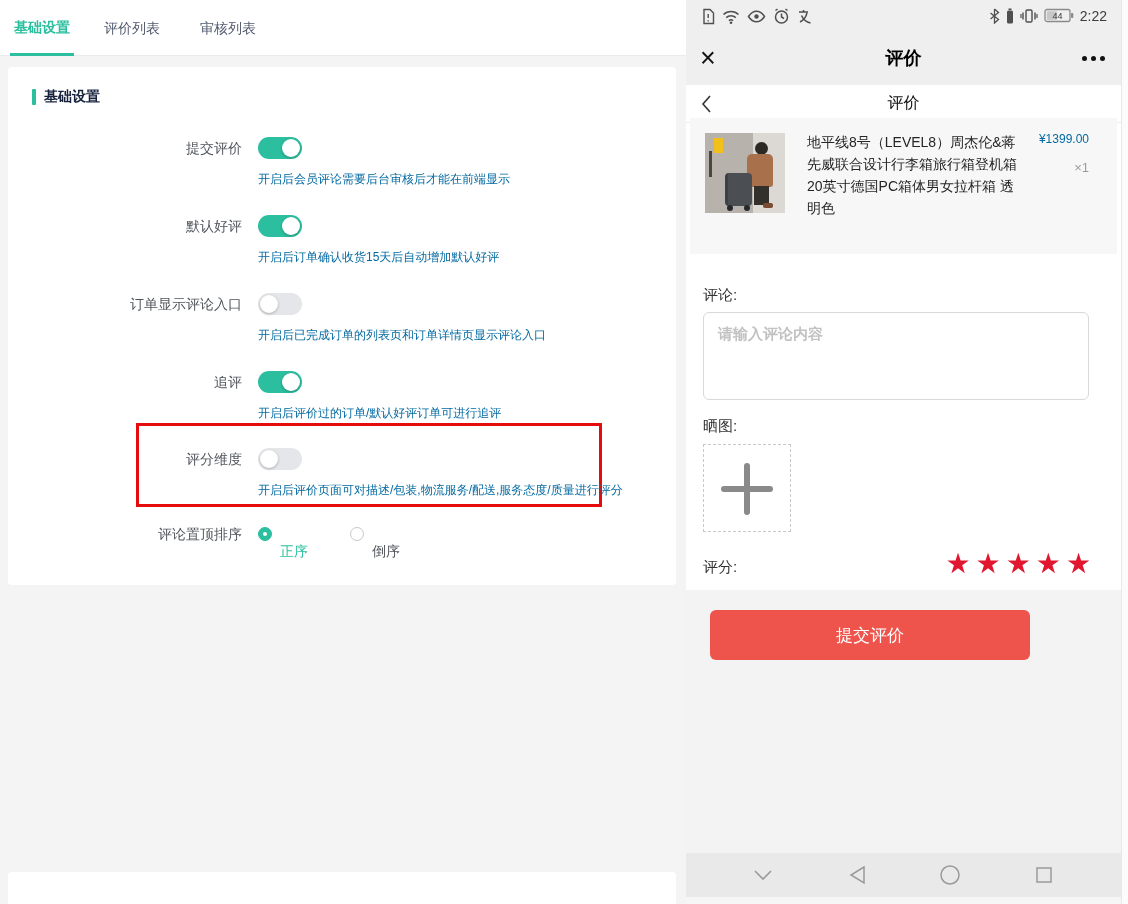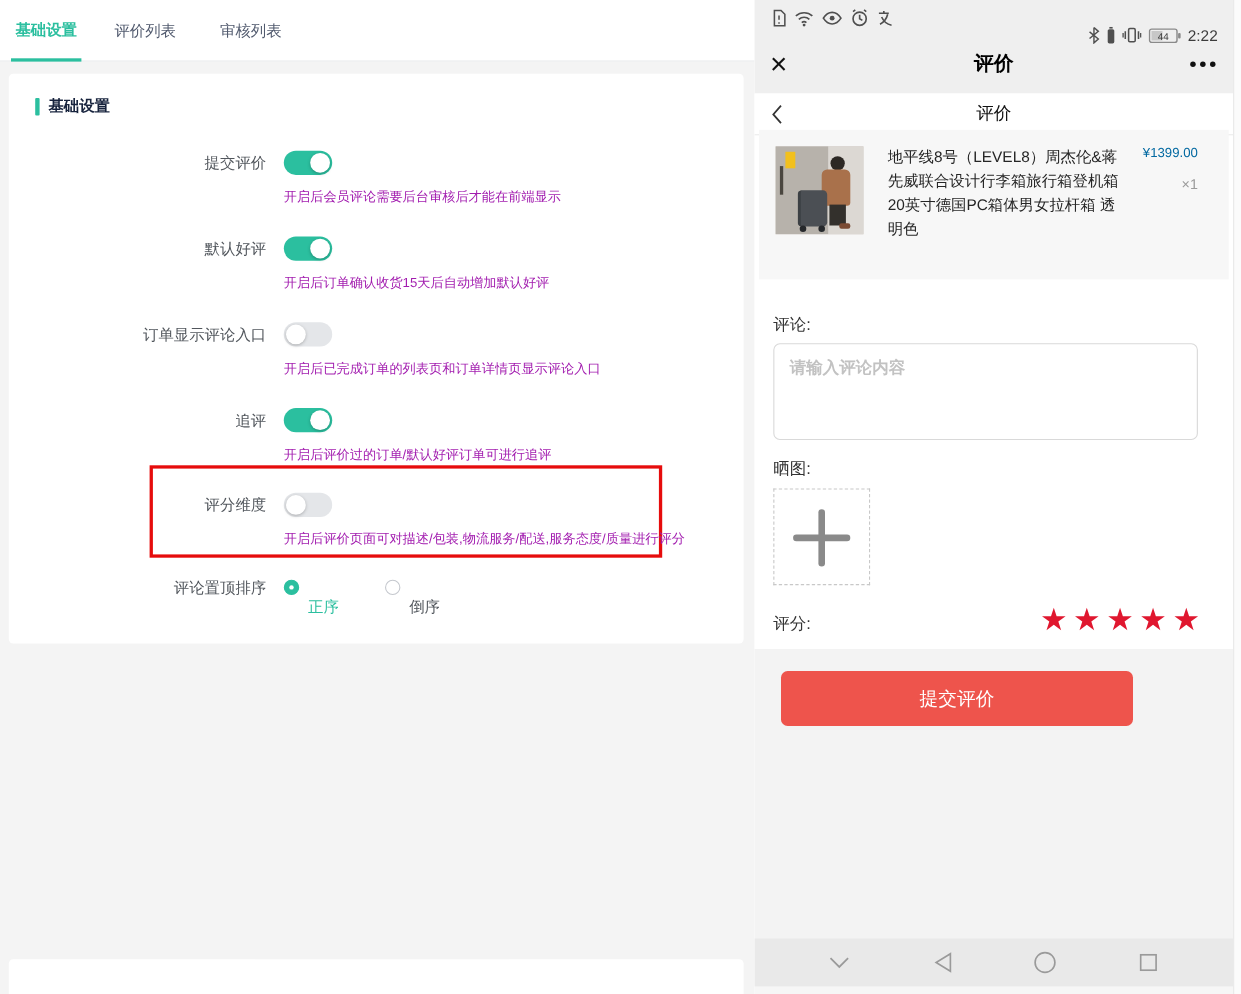--- a/index.html
+++ b/index.html
@@ -17,21 +17,21 @@
   #card{position:absolute;left:8px;top:67px;width:668px;height:518px;background:#fff;border-radius:4px;}
   #cardfooter{position:absolute;left:8px;top:872px;width:668px;height:32px;background:#fff;border-radius:4px 4px 0 0;}
 
   .section-head{position:absolute;left:24px;top:21px;display:flex;align-items:center;gap:8px;}
   .section-bar{width:4px;height:16px;background:#2bbf9f;border-radius:1px;}
   .section-title{font-size:14px;font-weight:bold;color:#17233d;}
 
   .frow{position:absolute;left:0;width:100%;height:64px;}
   .flabel{position:absolute;left:0;top:0;width:234px;text-align:right;font-size:14px;color:#51565c;line-height:22px;}
   .fctrl{position:absolute;left:250px;top:0;}
-  .fdesc{position:absolute;left:250px;top:34px;font-size:12px;color:#a21caf;white-space:nowrap;}
+  .fdesc{position:absolute;left:250px;top:34px;font-size:12px;color:#0369a1;white-space:nowrap;}
 
   .toggle{width:44px;height:22px;border-radius:11px;background:#e4e6e9;position:relative;cursor:pointer;transition:background .2s;}
   .toggle::after{content:"";position:absolute;width:18px;height:18px;border-radius:50%;background:#fff;top:2px;left:2px;box-shadow:0 1px 3px rgba(0,0,0,.25);}
   .toggle.on{background:#2bbf9f;}
   .toggle.on::after{left:24px;}
 
   .highlight-box{position:absolute;left:128px;top:356px;width:466px;height:84px;border:3px solid #e60c0c;pointer-events:none;}
 
   .radio-group{display:flex;gap:42px;align-items:center;height:22px;}
   .radio-opt{display:flex;align-items:center;gap:8px;cursor:pointer;}
@@ -41,21 +41,21 @@
   .radio-label{font-size:14px;color:#51565c;margin-top:36px;}
   .radio-opt.checked .radio-label{color:#2bbf9f;}
 
   
   #phone{position:absolute;left:686px;top:0;width:435px;height:904px;background:#fff;}
   #edge-strip{position:absolute;left:1121px;top:0;width:7px;height:904px;background:#fbfbfb;border-left:1px solid #e8e8e8;}
 
   #phone-top{position:absolute;left:0;top:0;width:435px;height:85px;background:#efefef;}
   #statusbar{position:absolute;left:0;top:0;width:435px;height:34px;}
   .sb-left{position:absolute;left:16px;top:8px;display:flex;gap:7px;align-items:center;color:#4f4f4f;}
-  .sb-right{position:absolute;right:14px;top:8px;display:flex;gap:6px;align-items:center;color:#4f4f4f;margin-top:16px;}
+  .sb-right{position:absolute;right:14px;top:8px;display:flex;gap:6px;align-items:flex-start;color:#4f4f4f;}
   .sb-time{font-size:14px;color:#3c3c3c;}
   #wxheader{position:absolute;left:0;top:34px;width:435px;height:51px;}
   .wx-close{position:absolute;left:14px;top:8px;font-size:27px;color:#111;line-height:32px;cursor:pointer;}
   .wx-title{position:absolute;left:0;top:12px;width:435px;text-align:center;font-size:18px;font-weight:bold;color:#000;}
   .wx-more{position:absolute;right:16px;top:22px;display:flex;gap:4px;cursor:pointer;}
   .wx-more i{width:5px;height:5px;border-radius:50%;background:#111;}
 
   #subheader{position:absolute;left:0;top:85px;width:435px;height:38px;background:#fff;border-bottom:1px solid #ececec;}
   .back-ico{position:absolute;left:14px;top:9px;cursor:pointer;}
   .sub-title{position:absolute;left:0;top:8px;width:435px;text-align:center;font-size:16px;color:#111;}

